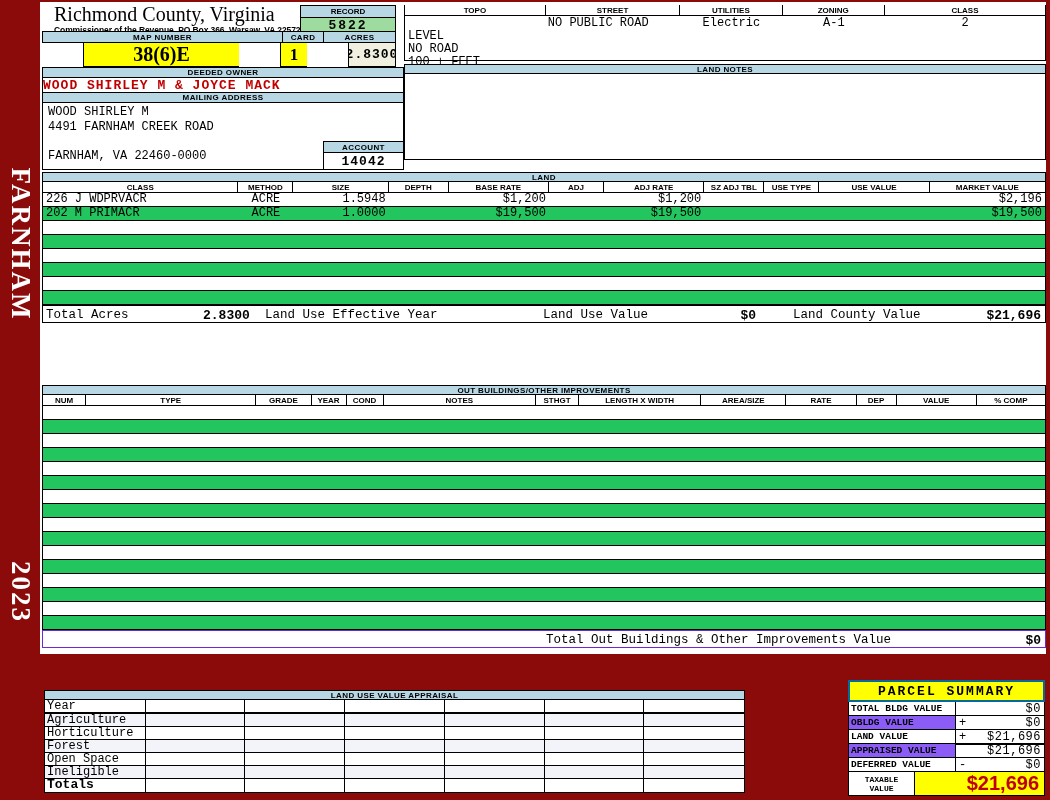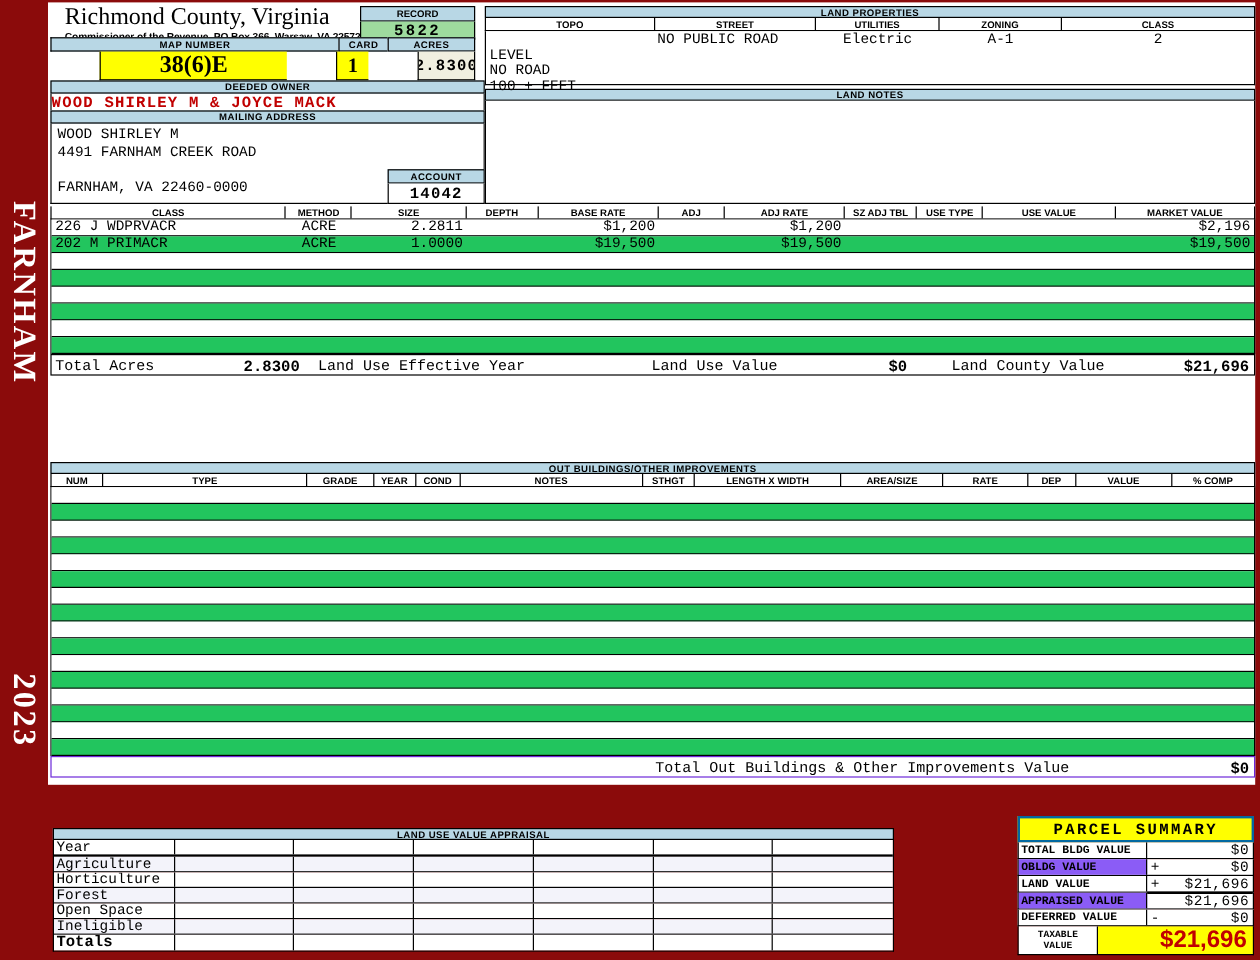--- a/index.html
+++ b/index.html
@@ -126,21 +126,20 @@
 
 FARNHAM, VA 22460-0000</div>
   </div>
 
   <div class="abs" style="left:283px;top:139px;width:81px;">
     <div class="bar" style="height:12px;">ACCOUNT</div>
     <div style="height:17px;border:1px solid #000;border-top:none;background:#fff;display:flex;align-items:center;justify-content:center;font:bold 13px 'Liberation Mono',monospace;letter-spacing:1px;">14042</div>
   </div>
 
   <div class="abs" style="left:364px;top:3px;width:642px;height:165px;">
-    <div class="bar" style="height:10px;">LAND PROPERTIES</div>
     <div class="thead" style="border-top:none;">
       <div class="hcell" style="width:22%">TOPO</div>
       <div class="hcell" style="width:21%">STREET</div>
       <div class="hcell" style="width:16%">UTILITIES</div>
       <div class="hcell" style="width:16%">ZONING</div>
       <div class="hcell" style="width:25%">CLASS</div>
     </div>
     <div style="position:relative;height:45px;border:1px solid #000;border-top:none;background:#fff;">
       <div class="lp-val" style="position:absolute;left:3px;top:14px;">LEVEL
 NO ROAD
@@ -148,38 +147,39 @@
       <div class="lp-val" style="position:absolute;left:22%;top:1px;padding-left:2px;">NO PUBLIC ROAD</div>
       <div class="lp-val" style="position:absolute;left:43%;width:16%;top:1px;text-align:center;">Electric</div>
       <div class="lp-val" style="position:absolute;left:59%;width:16%;top:1px;text-align:center;">A-1</div>
       <div class="lp-val" style="position:absolute;left:75%;width:25%;top:1px;text-align:center;">2</div>
     </div>
     <div class="bar" style="height:10px;margin-top:3px;">LAND NOTES</div>
     <div style="height:86px;border:1px solid #000;border-top:none;background:#fff;"></div>
   </div>
 
   <div class="abs" style="left:2px;top:170px;width:1004px;">
+    <div class="bar" style="height:10px;">LAND</div>
     <div class="thead" style="border-top:none;">
       <div class="hcell" style="width:19.5%">CLASS</div>
       <div class="hcell" style="width:5.5%">METHOD</div>
       <div class="hcell" style="width:9.5%">SIZE</div>
       <div class="hcell" style="width:6%">DEPTH</div>
       <div class="hcell" style="width:10%">BASE RATE</div>
       <div class="hcell" style="width:5.5%">ADJ</div>
       <div class="hcell" style="width:10%">ADJ RATE</div>
       <div class="hcell" style="width:6%">SZ ADJ TBL</div>
       <div class="hcell" style="width:5.5%">USE TYPE</div>
       <div class="hcell" style="width:11%">USE VALUE</div>
       <div class="hcell" style="width:11.5%">MARKET VALUE</div>
     </div>
     <div class="tbody">
         <div class="trow">
           <div class="bcell al" style="width: 19.5%;">226 J WDPRVACR</div>
           <div class="bcell ac" style="width: 5.5%;">ACRE</div>
-          <div class="bcell ar" style="width: 9.5%;">2.2811</div>
+          <div class="bcell ar" style="width: 9.5%;">1.5948</div>
           <div class="bcell ar" style="width: 6%;"></div>
           <div class="bcell ar" style="width: 10%;">$1,200</div>
           <div class="bcell ar" style="width: 5.5%;"></div>
           <div class="bcell ar" style="width: 10%;">$1,200</div>
           <div class="bcell ac" style="width: 6%;"></div>
           <div class="bcell ac" style="width: 5.5%;"></div>
           <div class="bcell ar" style="width: 11%;"></div>
           <div class="bcell ar" style="width: 11.5%;">$2,196</div>
         </div>
         <div class="trow alt">

